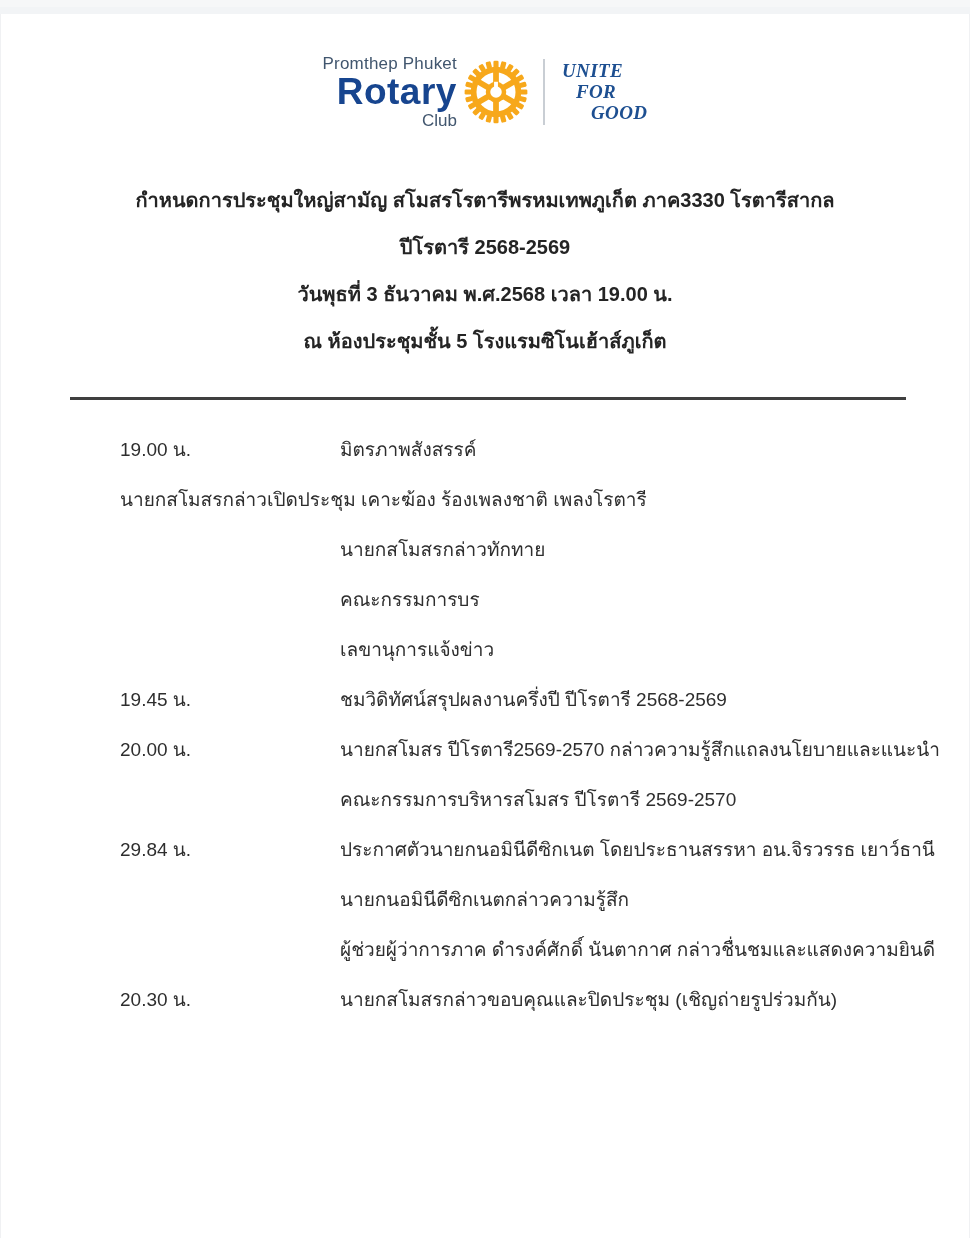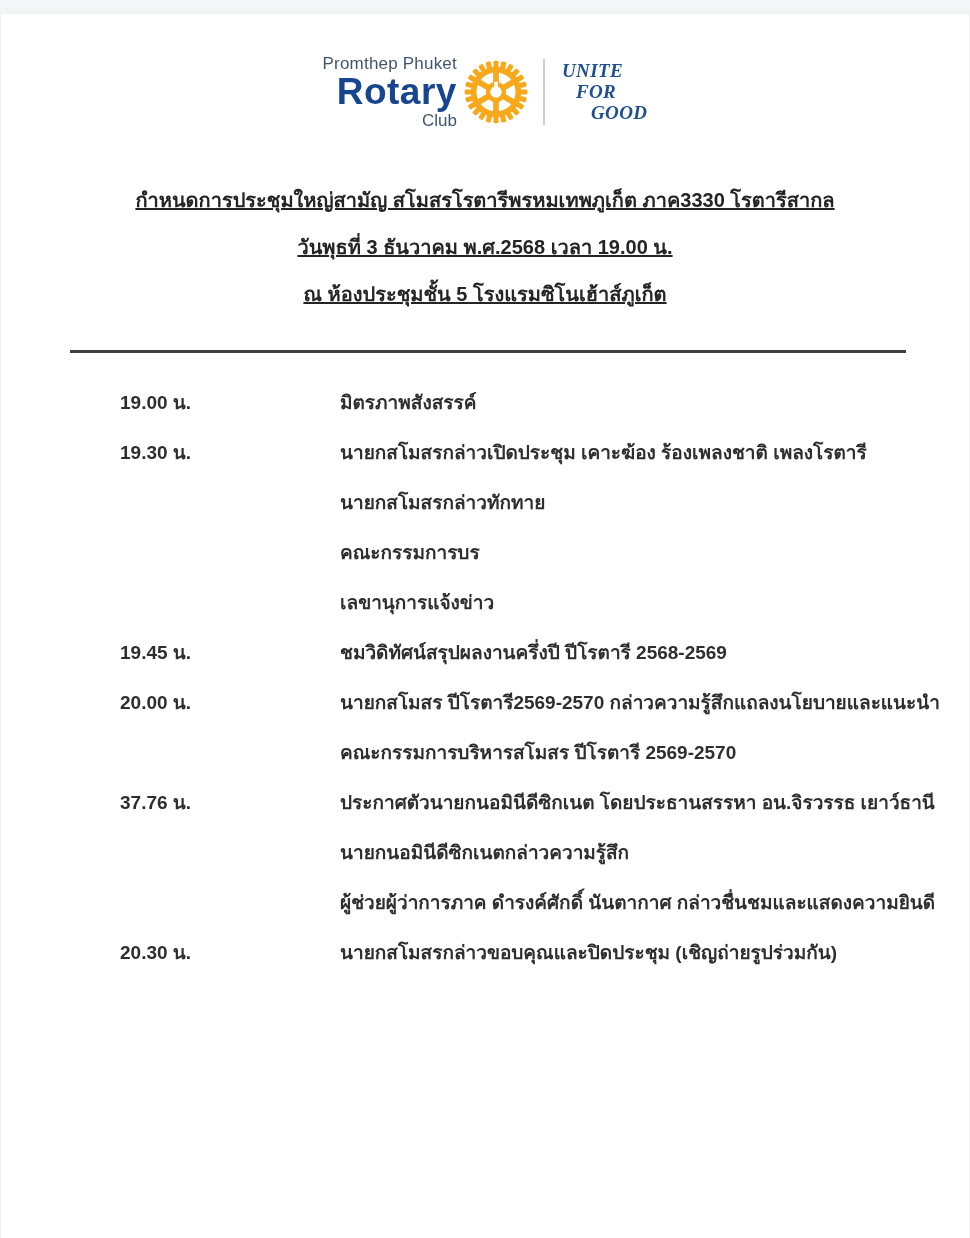--- a/index.html
+++ b/index.html
@@ -38,35 +38,35 @@
     font-style:italic; font-weight:bold; color:#1d4f91;
     font-size:19px; line-height:1.08; letter-spacing:.4px;
   }
   .tagline span { display:block;font-family:Liberation Serif, serif; }
   .tagline .t2 { margin-left:14px; }
   .tagline .t3 { margin-left:29px; }
 
   
   .headings {
     text-align:center; font-weight:bold; color:#242424;
-    font-size:20px; line-height:28px;text-decoration:underline;
+    font-size:20px; line-height:28px;
   }
   .headings .h-title { margin-top:56px; }
   .headings .h-line  { margin-top:19px; }
 
   
   .rule {
     margin:42px 64px 0 70px;
     border:0; border-top:3px solid #3f3f3f; height:0;
   }
 
   
   .schedule {
     margin-top:24px; padding-left:120px;
-    font-size:19px; color:#2e2e2e;font-weight:bold;
+    font-size:19px; color:#2e2e2e;
   }
   .srow { display:flex; align-items:center; height:50px; }
   .stime { width:220px; flex-shrink:0; }
   .stext { flex:1; padding-right:20px; }
 </style>
 </head>
 <body>
 
 <div class="page">
   <div class="top-edge"></div>
@@ -125,34 +125,34 @@
     <div class="logo-divider"></div>
     <div class="tagline">
       <span class="t1">UNITE</span>
       <span class="t2">FOR</span>
       <span class="t3">GOOD</span>
     </div>
   </div>
 
   <div class="headings">
     <div class="h-title">กำหนดการประชุมใหญ่สามัญ สโมสรโรตารีพรหมเทพภูเก็ต ภาค3330 โรตารีสากล</div>
+    <div class="h-line">ปีโรตารี 2568-2569</div>
     <div class="h-line">วันพุธที่ 3 ธันวาคม พ.ศ.2568   เวลา 19.00 น.</div>
     <div class="h-line">ณ ห้องประชุมชั้น 5   โรงแรมซิโนเฮ้าส์ภูเก็ต</div>
   </div>
 
   <hr class="rule">
 
   <div class="schedule">
     <div class="srow">
       <div class="stime">19.00 น.</div>
       <div class="stext">มิตรภาพสังสรรค์</div>
     </div>
 
     <div class="srow">
-      <div class="stime">19.30 น.</div>
       <div class="stext">นายกสโมสรกล่าวเปิดประชุม เคาะฆ้อง ร้องเพลงชาติ  เพลงโรตารี</div>
     </div>
 
     <div class="srow">
       <div class="stime"></div>
       <div class="stext">นายกสโมสรกล่าวทักทาย</div>
     </div>
 
 
     <div class="srow">
@@ -174,21 +174,21 @@
       <div class="stime">20.00 น.</div>
       <div class="stext">นายกสโมสร ปีโรตารี2569-2570 กล่าวความรู้สึกแถลงนโยบายและแนะนำ</div>
     </div>
 
     <div class="srow">
       <div class="stime"></div>
       <div class="stext">คณะกรรมการบริหารสโมสร ปีโรตารี 2569-2570</div>
     </div>
 
     <div class="srow">
-      <div class="stime">37.76 น.</div>
+      <div class="stime">29.84 น.</div>
       <div class="stext">ประกาศตัวนายกนอมินีดีซิกเนต โดยประธานสรรหา อน.จิรวรรธ เยาว์ธานี</div>
     </div>
 
     <div class="srow">
       <div class="stime"></div>
       <div class="stext">นายกนอมินีดีซิกเนตกล่าวความรู้สึก</div>
     </div>
 
     <div class="srow">
       <div class="stime"></div>

